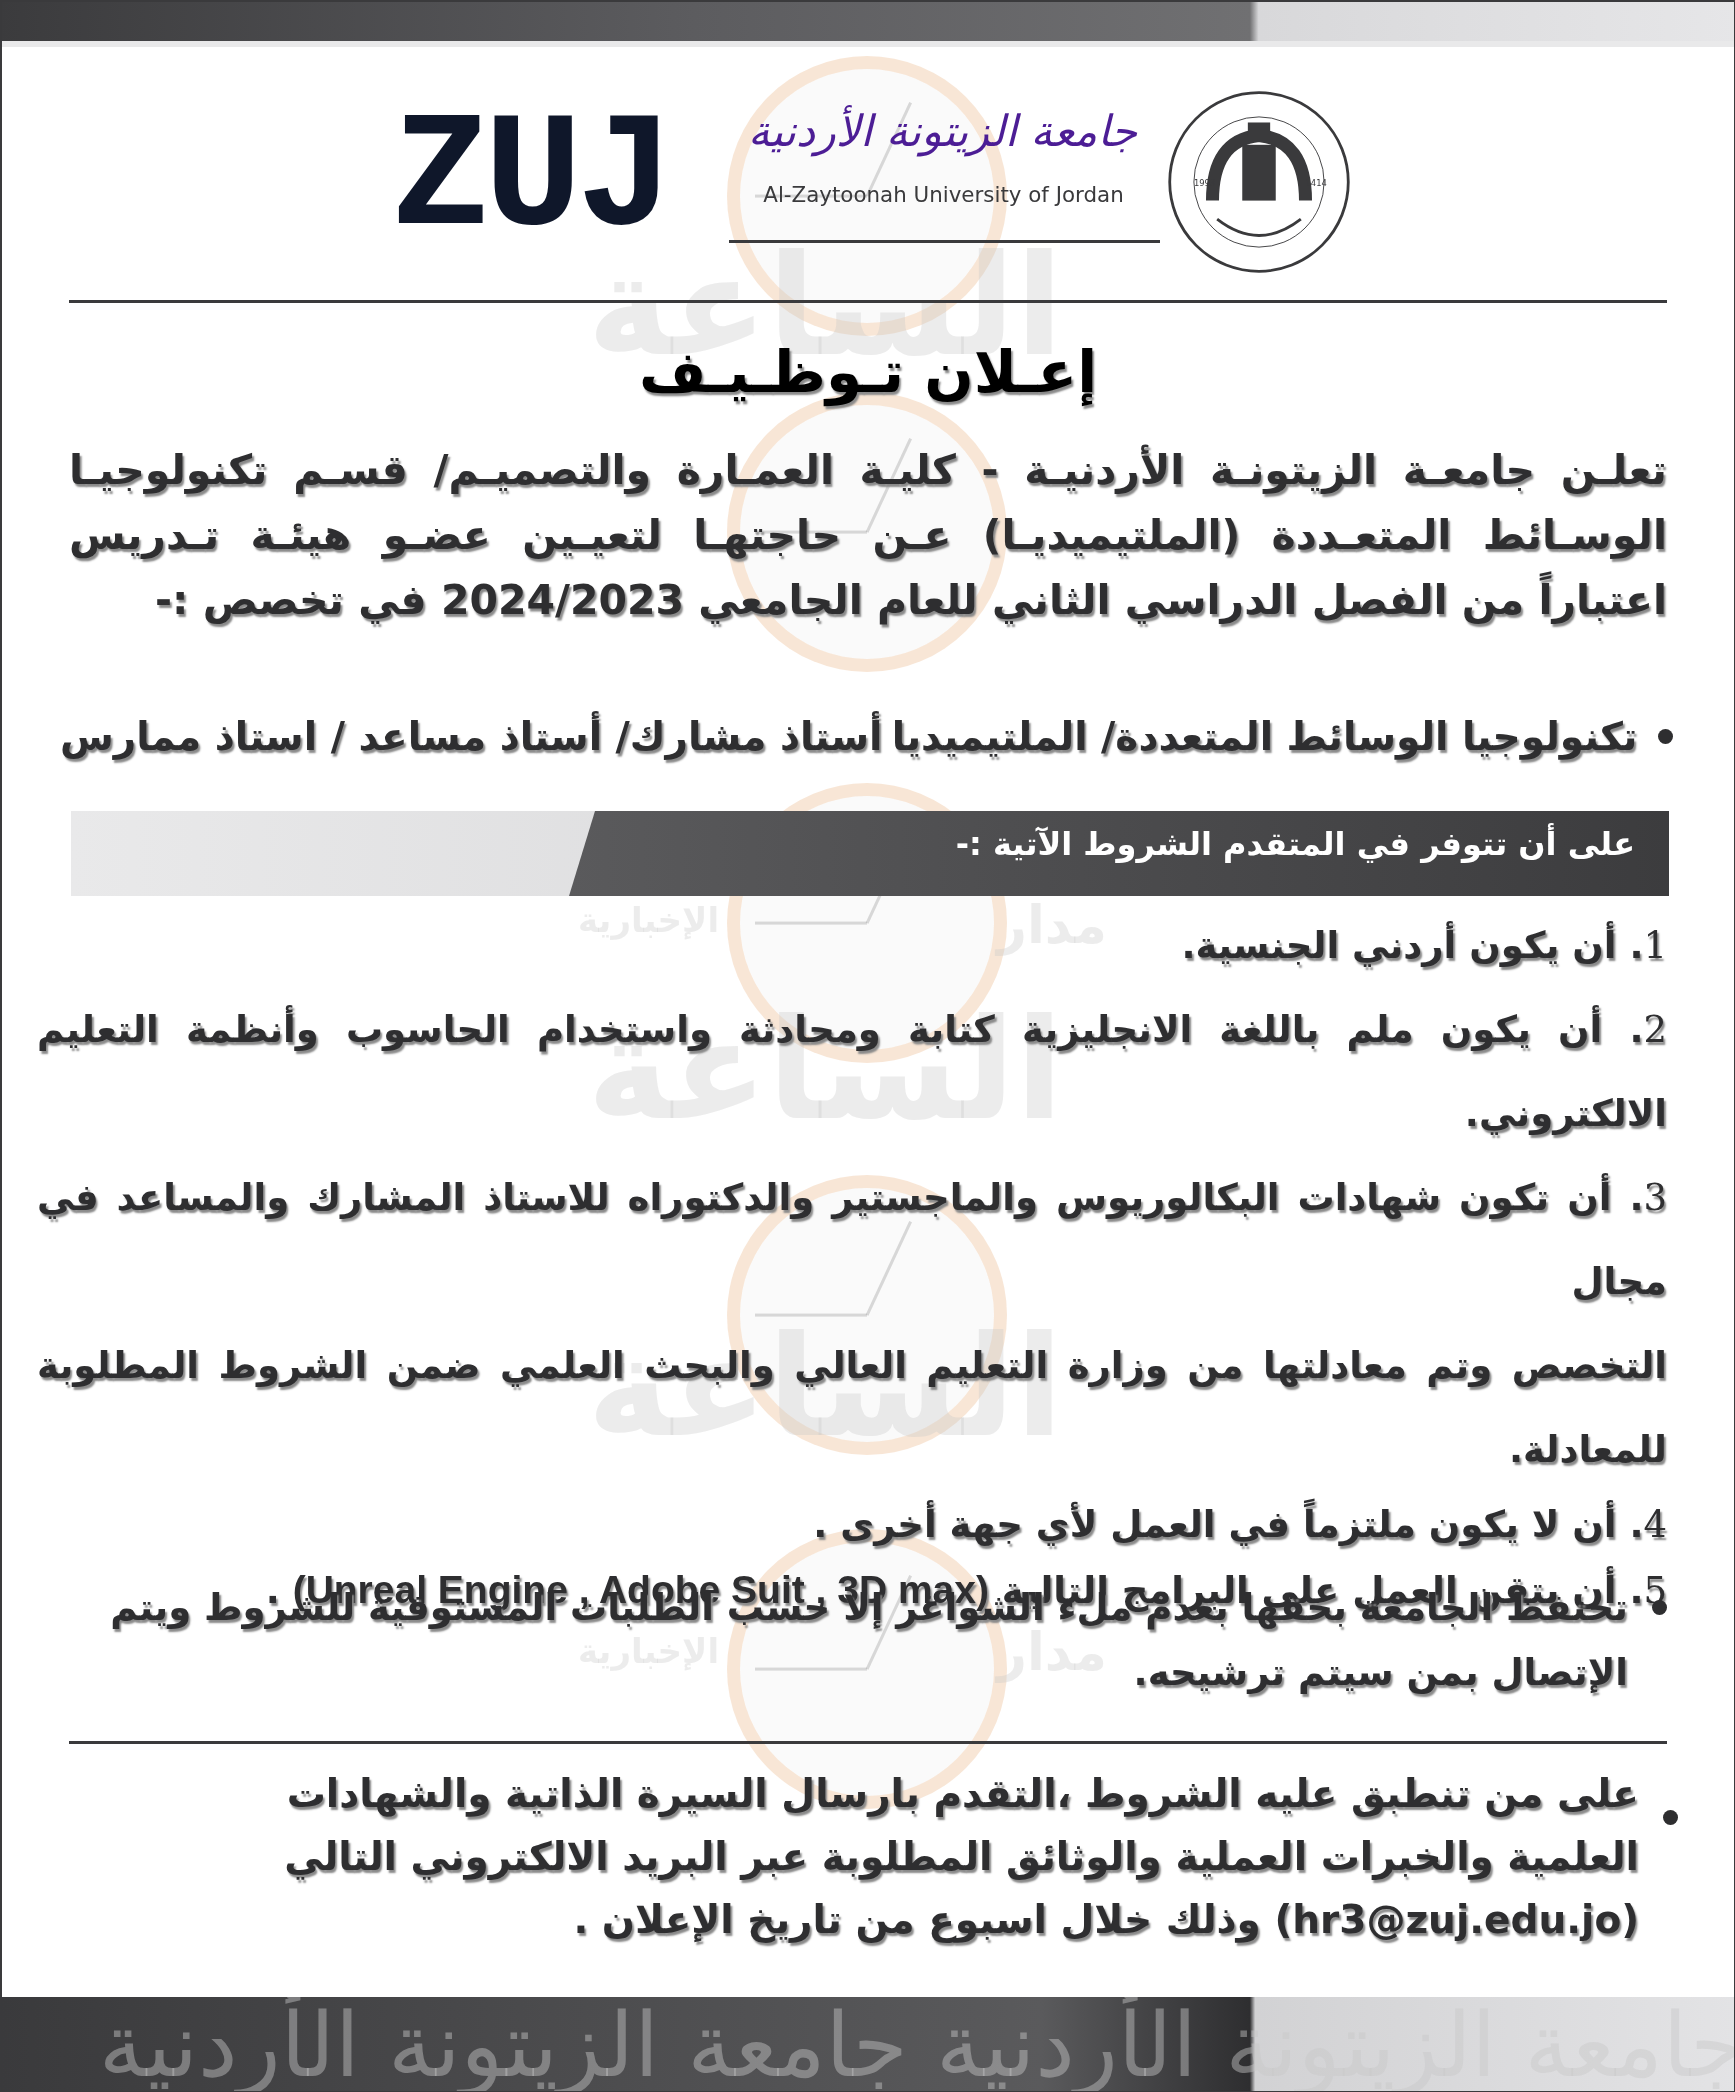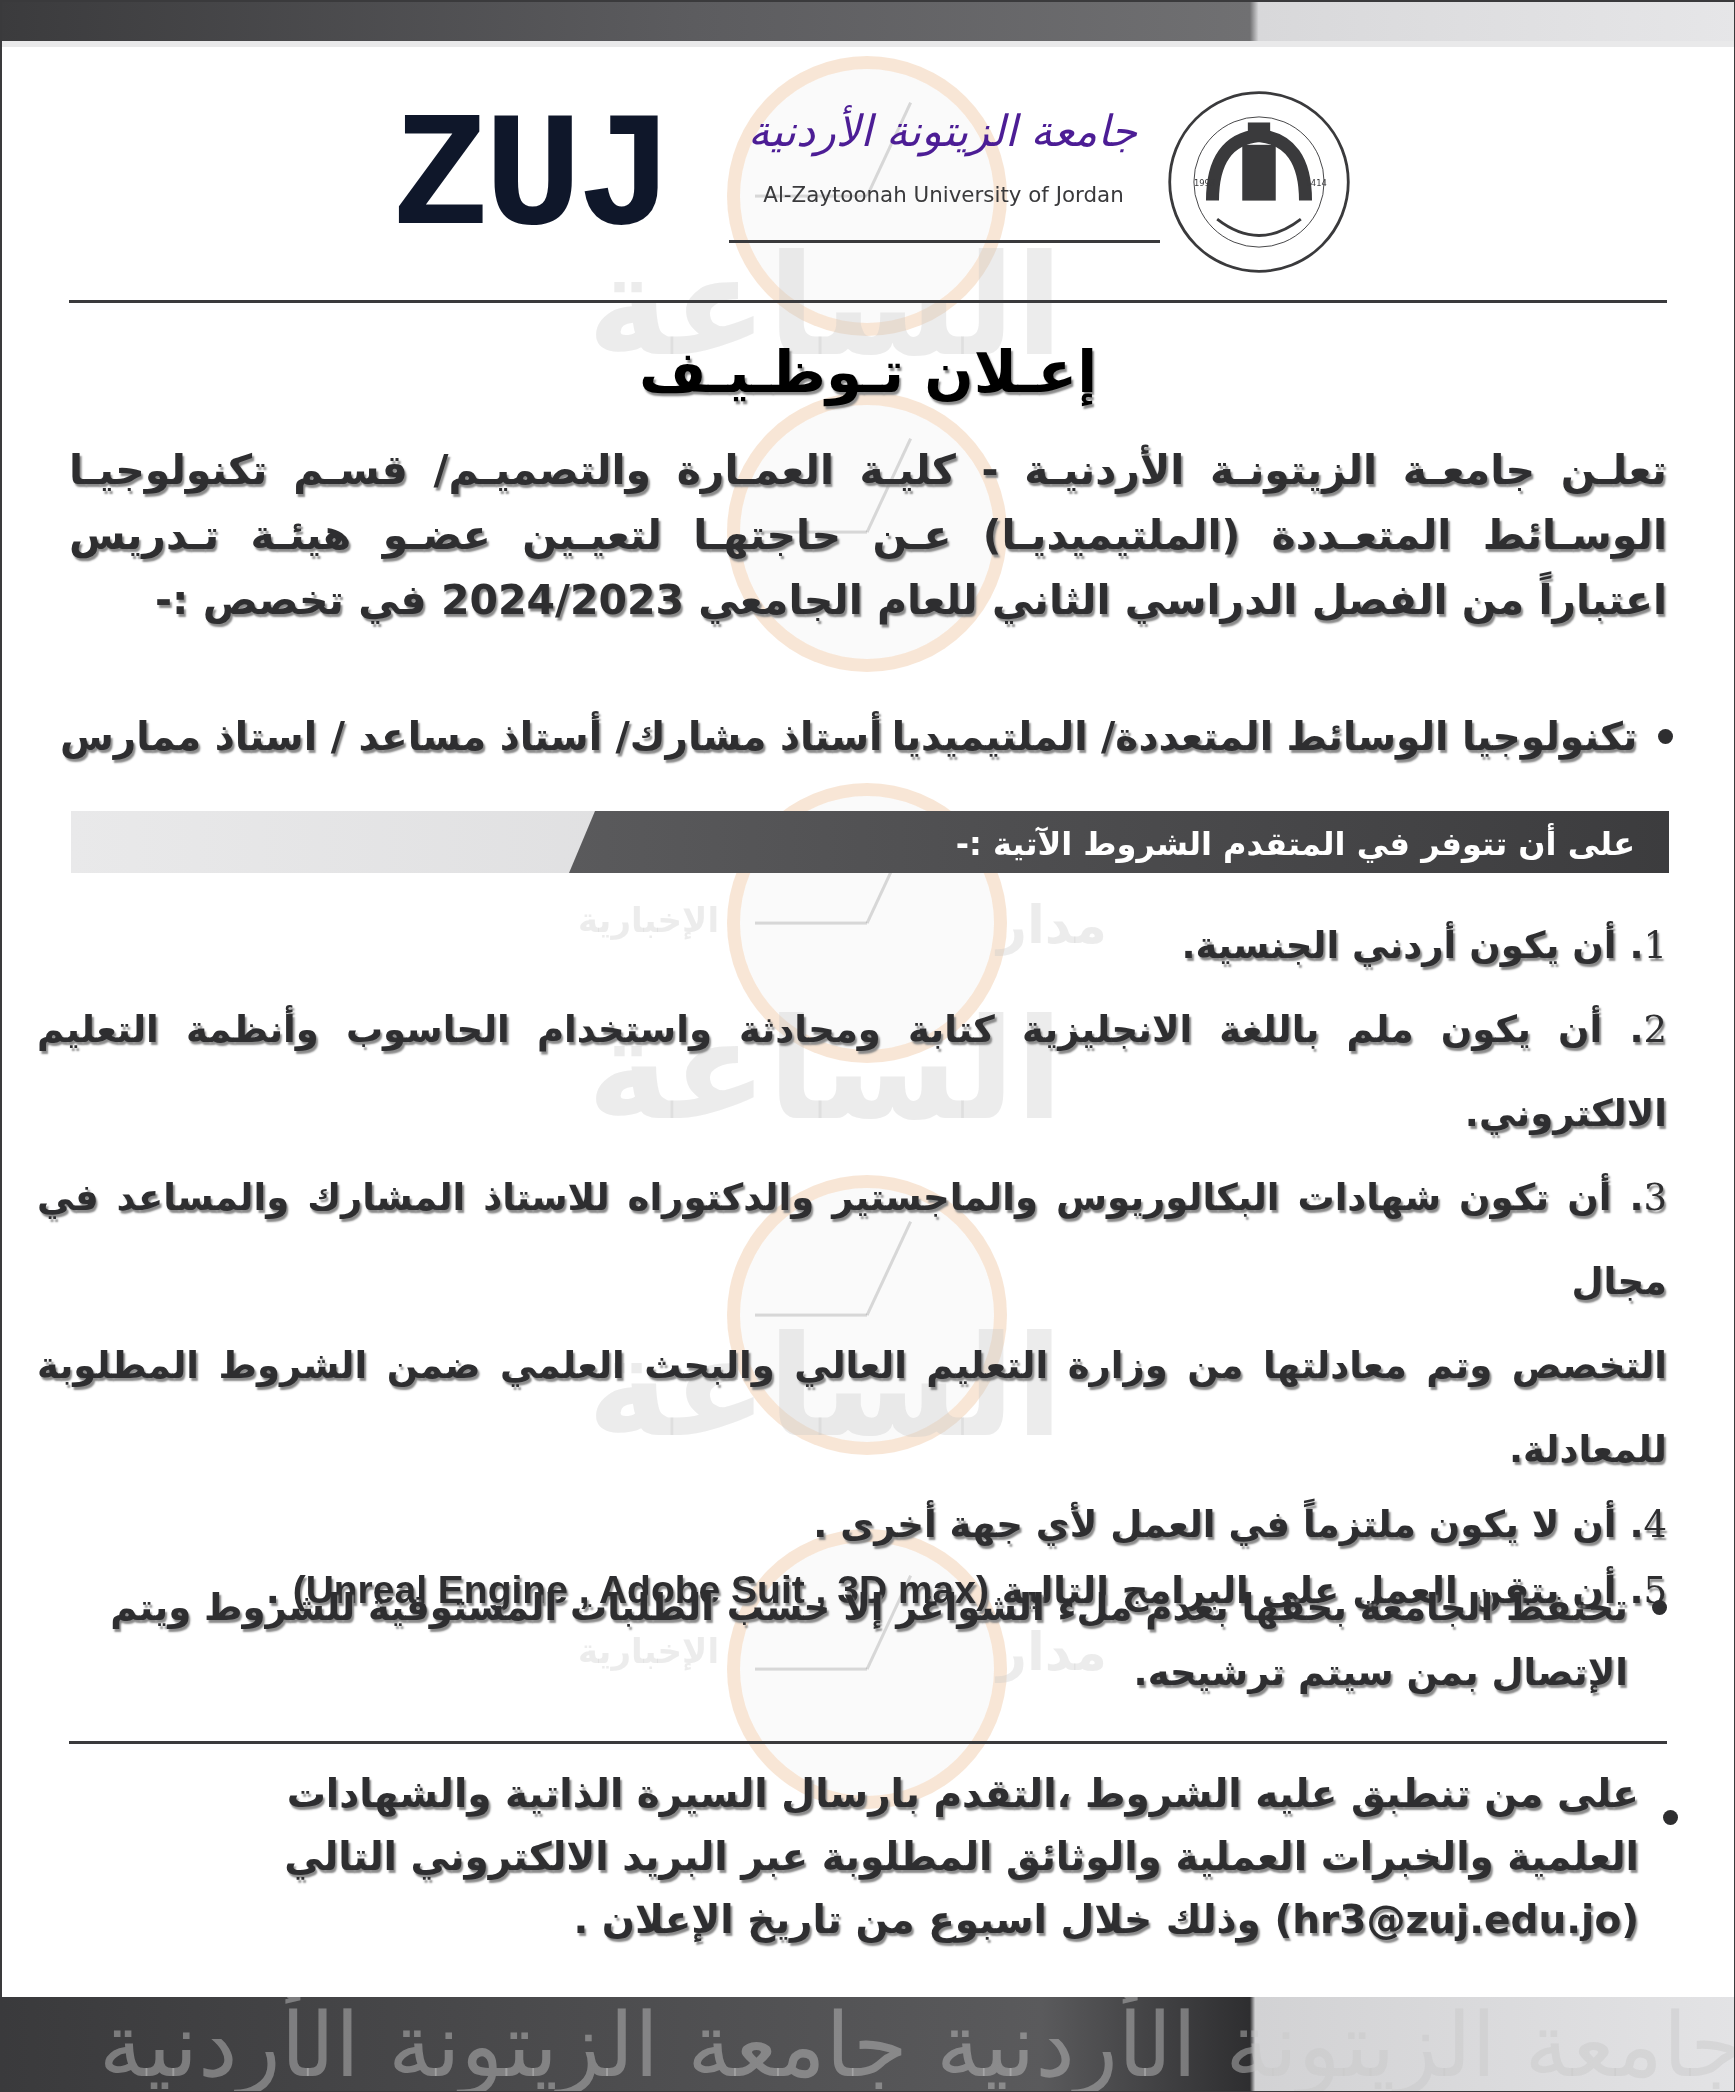--- a/index.html
+++ b/index.html
@@ -38,21 +38,21 @@
 
   .title { position: absolute; left: 0; width: 1736px; top: 338px; text-align: center; font-size: 58px; font-weight: bold; color: #000000; direction: rtl; letter-spacing: 5.6px; z-index: 2; text-shadow: 1.9px 2.8px 1.9px #8a8a8a; }
 
   .intro { position: absolute; left: 69px; width: 1598px; top: 438px; direction: rtl; text-align: justify; text-align-last: justify; font-size: 41px; font-weight: bold; line-height: 65px; z-index: 2; text-shadow: 1.9px 2.8px 1.9px #8a8a8a; }
   .intro .line { display: block; }
 
   .position-row { position: absolute; left: 60px; width: 1613px; top: 708px; height: 56px; direction: rtl; font-size: 39px; font-weight: bold; z-index: 2; text-shadow: 1.9px 2.8px 1.9px #8a8a8a; display: flex; justify-content: space-between; align-items: center; }
   .position-row .left-group { display: flex; align-items: center; gap: 20.5px; }
   .bullet { display: inline-block; width: 15px; height: 15px; border-radius: 50%; background: #2e2e30; flex: 0 0 auto; }
 
-  .conditions-bar { position: absolute; left: 71px; top: 811px; width: 1598px; height: 62px; z-index: 2; text-align: center; }
+  .conditions-bar { position: absolute; left: 71px; top: 811px; width: 1598px; height: 85px; z-index: 2; text-align: center; }
   .conditions-bar .light { position: absolute; inset: 0; background: linear-gradient(90deg, #e9e9ea, #cfcfd1); }
   .conditions-bar .dark { position: absolute; right: 0; top: 0; bottom: 0; width: 1100px; background: linear-gradient(90deg, #5a5a5c, #3c3c3e); clip-path: polygon(26px 0, 100% 0, 100% 100%, 0 100%); }
   .conditions-bar .label { position: absolute; right: 34px; top: 0; height: 67px; line-height: 67px; color: #ffffff; font-size: 32px; font-weight: bold; direction: rtl; }
 
   .conditions { position: absolute; left: 37px; width: 1630px; top: 904px; direction: rtl; z-index: 2; font-size: 37px; font-weight: bold; text-shadow: 1.9px 2.8px 1.9px #8a8a8a; }
   .cond { display: block; line-height: 84px; }
   .cond .num { font-family: "DejaVu Serif", serif; font-weight: normal; }
   .cond .cont { display: block; text-align: justify; text-align-last: justify; }
   .cond .cont.short { text-align-last: right; }
   .cond .latin { font-family: "Liberation Sans", sans-serif; font-weight: bold; direction: ltr; unicode-bidi: embed; font-size: 39px; }

